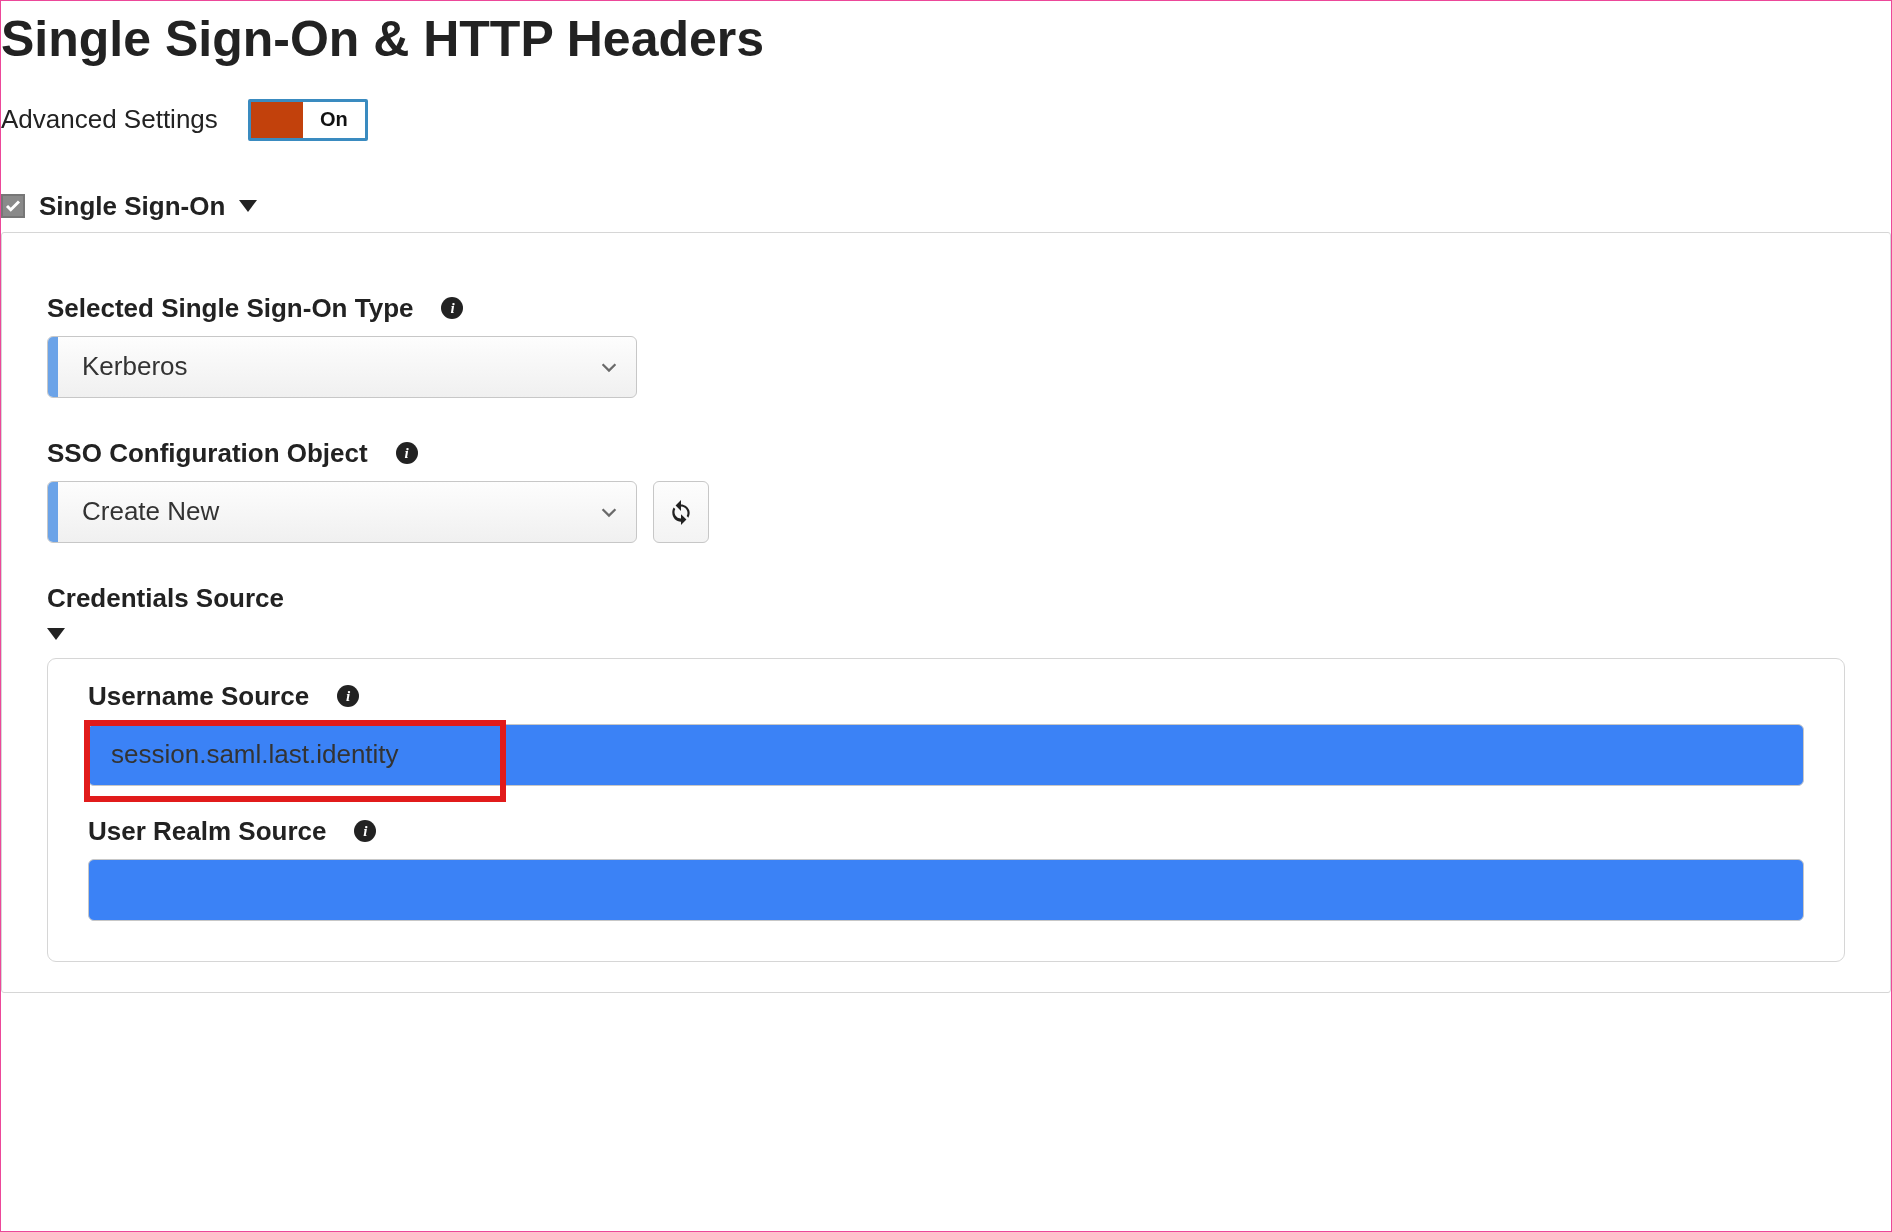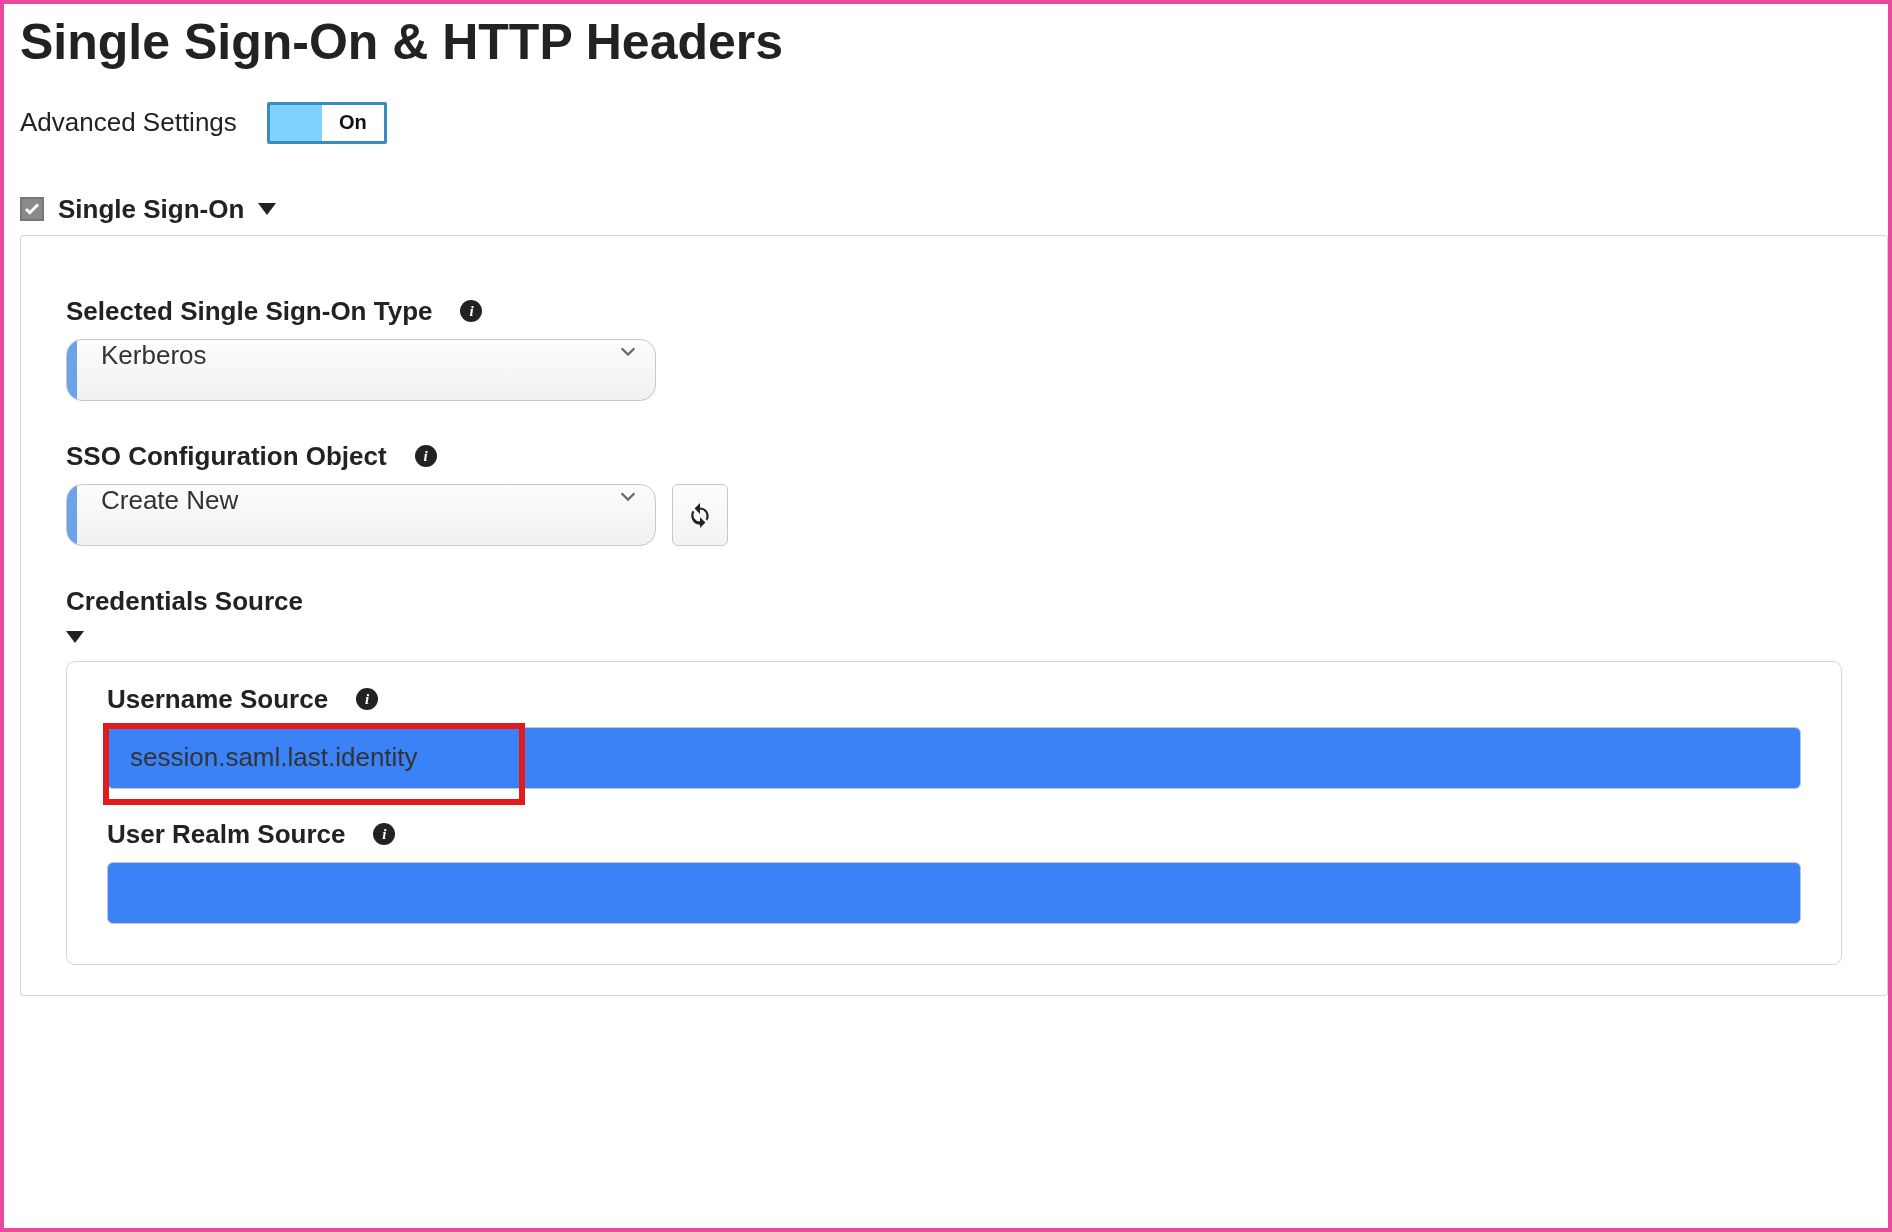--- a/index.html
+++ b/index.html
@@ -4,22 +4,22 @@
 <style>
   * { box-sizing: border-box; }
   html, body {
     margin: 0;
     padding: 0;
     font-family: "Helvetica Neue", Helvetica, Arial, sans-serif;
     color: #222;
     background: #fff;
   }
   .page {
-    padding: 0 0 40px 16px;
-    border: 4px solid #ec4899;
+    padding: 0 0 40px 0;
+    border: 1px solid #ec4899;
     min-height: 1232px;
     position: relative;
   }
   h1.page-title {
     font-size: 50px;
     font-weight: 700;
     margin: 0 0 30px 0;
     padding: 10px 0 0 0;
     line-height: 1.15;
   }
@@ -32,21 +32,21 @@
     margin-bottom: 50px;
   }
   .adv-label {
     font-size: 26px;
     font-weight: 400;
   }
   .toggle {
     position: relative;
     width: 120px;
     height: 42px;
-    background: #7dd3fc;
+    background: #c2410c;
     border: 3px solid #3a8bc0;
     border-radius: 2px;
     display: flex;
     align-items: stretch;
     cursor: pointer;
   }
   .toggle .thumb {
     position: absolute;
     right: 0;
     top: 0;
@@ -130,24 +130,24 @@
   .select-wrap {
     display: flex;
     align-items: stretch;
     gap: 16px;
   }
   .select {
     position: relative;
     width: 590px;
     height: 62px;
     border: 1px solid #c7c7c7;
-    border-radius: 16px;
+    border-radius: 6px;
     background: linear-gradient(#fdfdfd, #f0f0f0);
     display: flex;
-    align-items: flex-start;
+    align-items: center;
     cursor: pointer;
     overflow: hidden;
   }
   .select .accent {
     width: 10px;
     align-self: stretch;
     background: #6ba3e8;
   }
   .select .value {
     padding-left: 24px;

